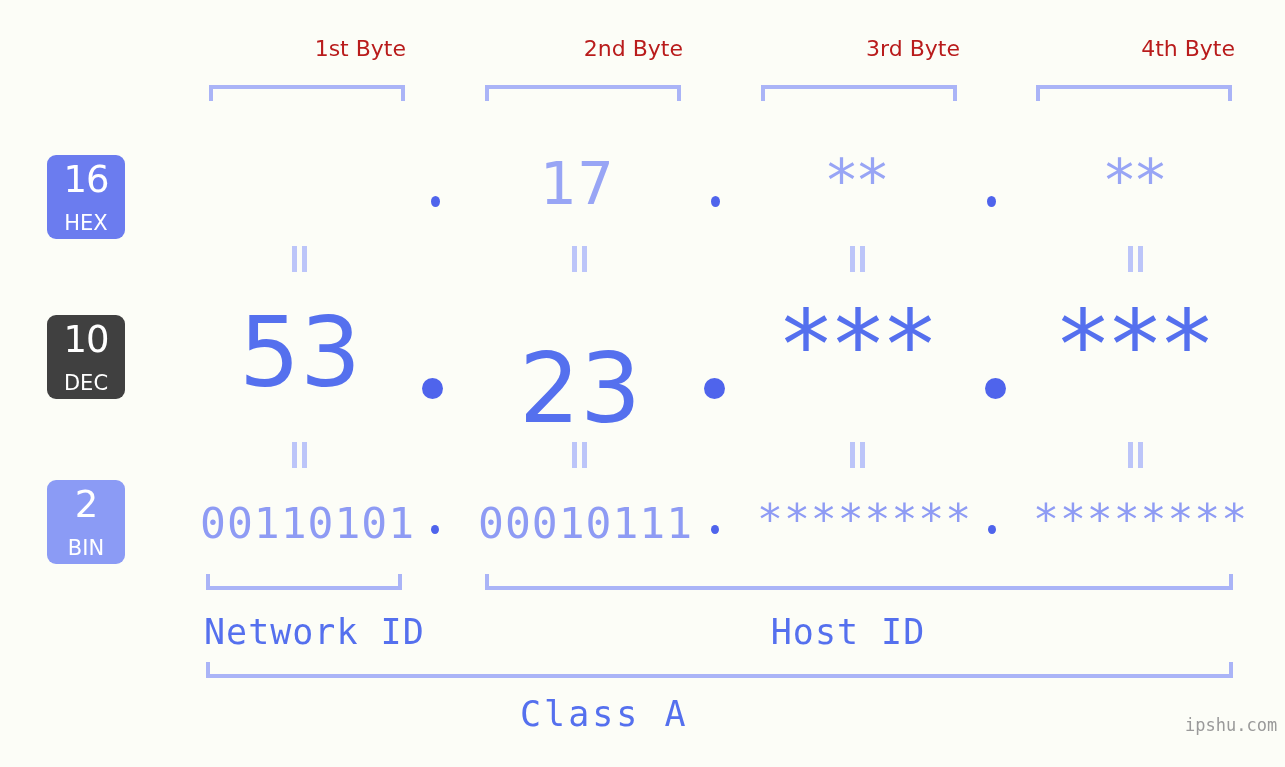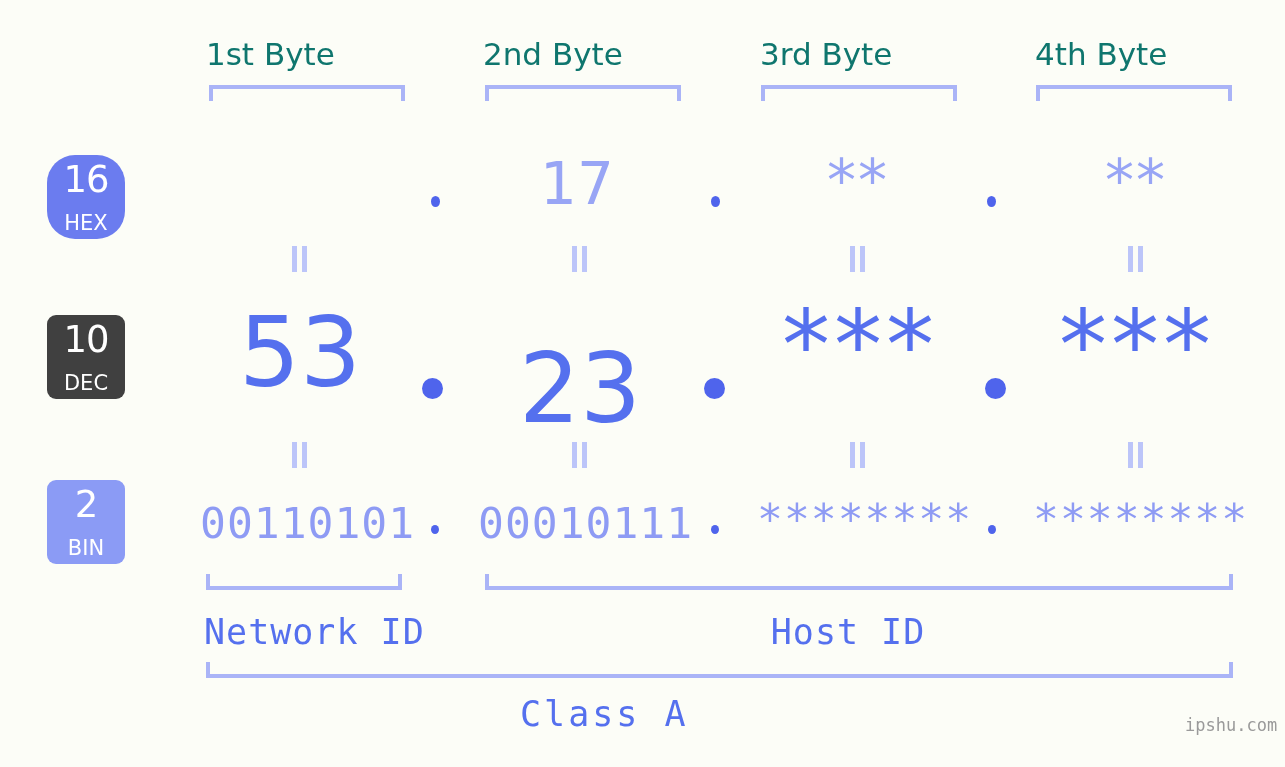--- a/index.html
+++ b/index.html
@@ -18,23 +18,23 @@
     position: absolute;
     left: 0; top: 0;
     width: 1285px;
     height: 767px;
   }
 
   
   .byte-label {
     position: absolute;
     font-family: "DejaVu Sans", sans-serif;
-    font-size: 31px;
-    color: #0f766e;
-    text-align: left;
+    font-size: 22px;
+    color: #b91c1c;
+    text-align: right;
     white-space: nowrap;
     letter-spacing: 0px;
   }
 
   
   .top-bracket {
     position: absolute;
     height: 16px;
     border-top: 4px solid #aab4f7;
     border-left: 4px solid #aab4f7;
@@ -179,21 +179,21 @@
   <div class="byte-label" style="left:206px; top:36px; width:200px;">1st Byte</div>
   <div class="byte-label" style="left:483px; top:36px; width:200px;">2nd Byte</div>
   <div class="byte-label" style="left:760px; top:36px; width:200px;">3rd Byte</div>
   <div class="byte-label" style="left:1035px; top:36px; width:200px;">4th Byte</div>
 
   <div class="top-bracket" style="left:209px; top:85px; width:196px;"></div>
   <div class="top-bracket" style="left:485px; top:85px; width:196px;"></div>
   <div class="top-bracket" style="left:761px; top:85px; width:196px;"></div>
   <div class="top-bracket" style="left:1036px; top:85px; width:196px;"></div>
 
-  <div class="badge" style="left:47px; top:155px; background:#6b7cef;border-radius:28px;">
+  <div class="badge" style="left:47px; top:155px; background:#6b7cef;">
     <span class="num">16</span>
     <span class="nm">HEX</span>
   </div>
 
   <div class="dot dot-hex" style="left:431px; top:196px;"></div>
 
   <div class="val hex-val" style="left:487px; top:155px; width:180px;">17</div>
   <div class="dot dot-hex" style="left:711px; top:196px;"></div>
 
   <div class="val hex-star" style="left:768px; top:152px; width:180px;">**</div>

